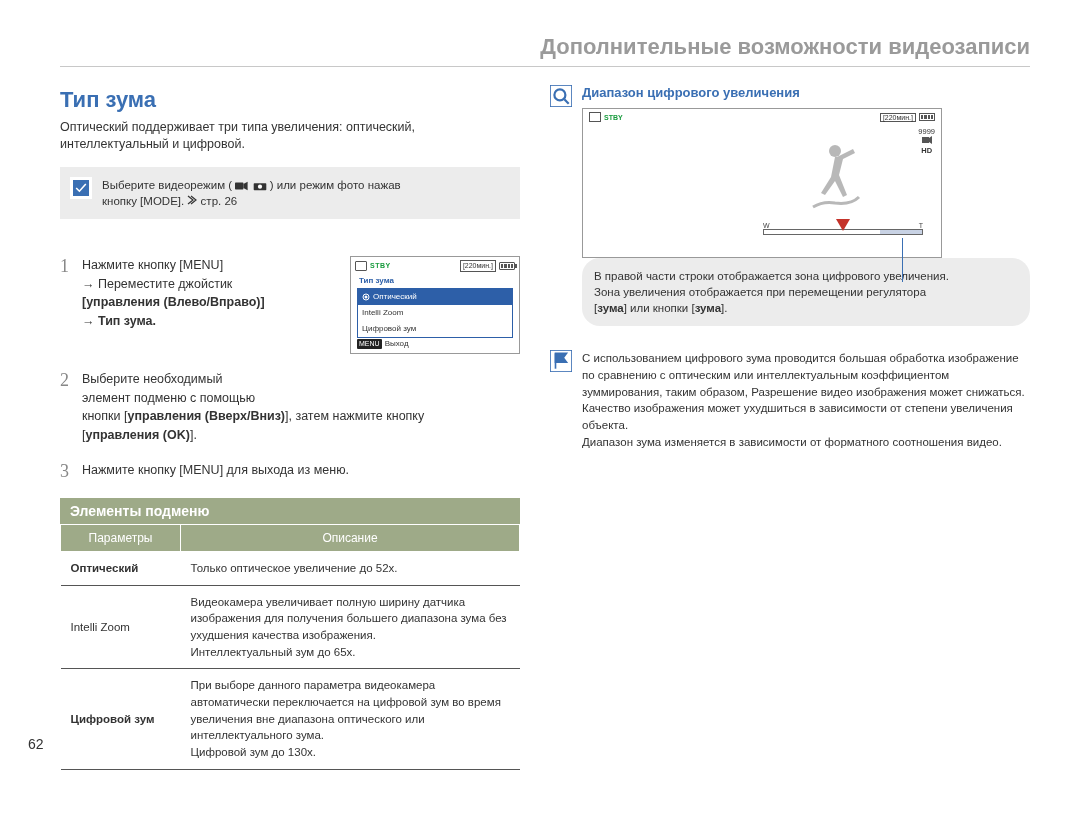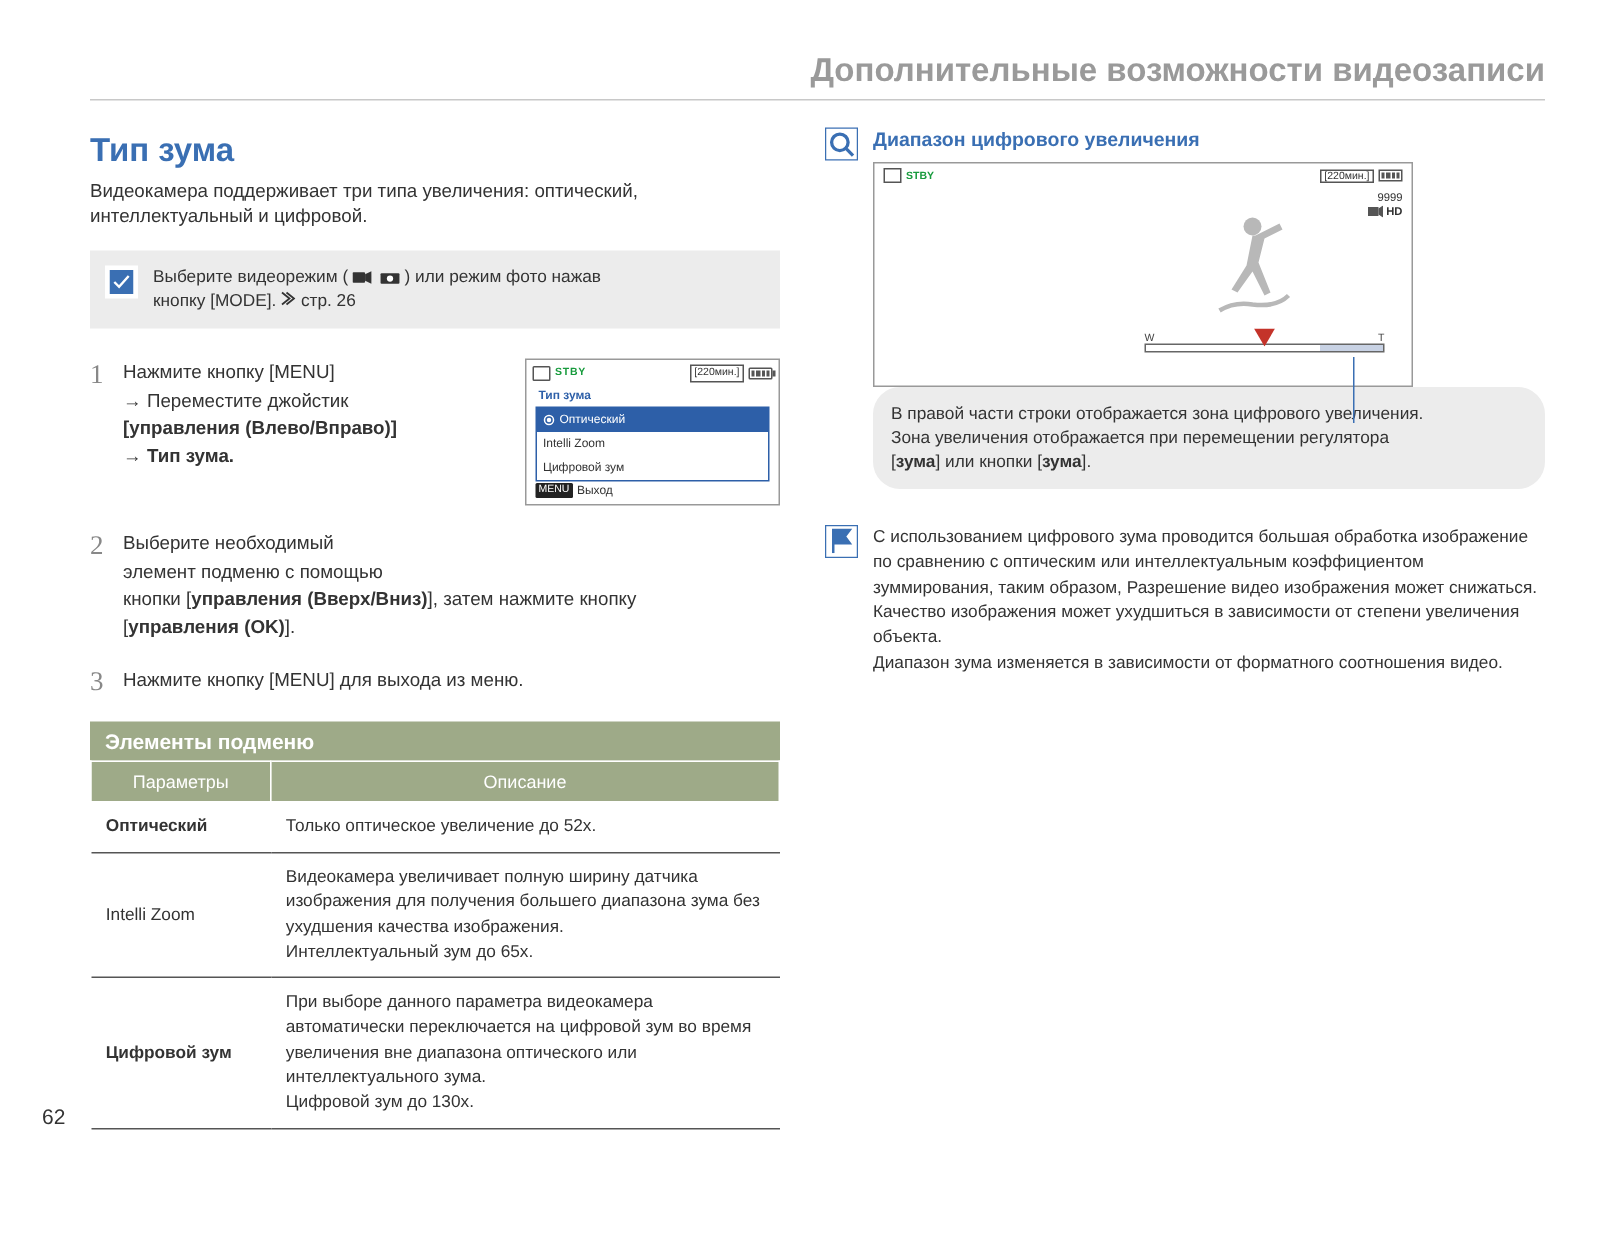--- a/index.html
+++ b/index.html
@@ -31,21 +31,21 @@
   }
   .cols { display:flex; gap:30px; }
   .col-left { width:460px; }
   .col-right { width:480px; }
   .h-blue { font-size:22px; font-weight:bold; color:#3a6fb3; margin:2px 0 6px 0;}
   .para { font-size:12.5px; line-height:1.35; margin-bottom:14px;}
   .mode-callout {
     background:#ececec;
     padding:10px 12px 10px 10px;
     display:flex; align-items:flex-start; gap:10px;
-    margin-bottom:20px;
+    margin-bottom:37px;
     font-size:11.5px; line-height:1.4;
   }
   .mode-icon-box {
     width:22px; height:22px; background:#fff;
     display:flex; align-items:center; justify-content:center;
     flex:0 0 22px;
   }
   .mode-icon-box svg { width:16px; height:16px; }
   .mode-glyph { display:inline-block; width:14px; height:10px; vertical-align:middle; }
   .steps { }
@@ -129,21 +129,21 @@
   <div class="pagenum">62</div>
 
   <div class="header-line">
     <span class="header-title">Дополнительные возможности видеозаписи</span>
   </div>
 
   <div class="cols">
 
     <div class="col-left">
       <div class="h-blue">Тип зума</div>
-      <div class="para">Видеокамера поддерживает три типа увеличения: оптический, интеллектуальный и цифровой.</div>
+      <div class="para">Оптический поддерживает три типа увеличения: оптический, интеллектуальный и цифровой.</div>
 
       <div class="mode-callout">
         <div class="mode-icon-box">
           <svg viewBox="0 0 20 20">
               <rect x="0" y="0" width="20" height="20" fill="#3a6fb3"></rect>
               <polyline points="4,10 8,14 16,5" fill="none" stroke="#fff" stroke-width="2"></polyline>
             </svg>
         </div>
         <div>
           <span>Выберите видеорежим (</span>
@@ -285,21 +285,21 @@
                 <span class="batt" style="width:16px;height:8px;border:1px solid #555;display:inline-flex;padding:1px;gap:1px;">
                     <span style="width:3px;background:#555;"></span>
                     <span style="width:3px;background:#555;"></span>
                     <span style="width:3px;background:#555;"></span>
                     <span style="width:3px;background:#555;"></span>
                   </span>
               </span>
             </div>
             <div class="right-stats">
               <div>9999</div>
-              <div style="display:flex;align-items:center;gap:2px;justify-content:flex-start;">
+              <div style="display:flex;align-items:center;gap:2px;justify-content:flex-start;flex-direction:column;">
                 <svg width="10" height="8" viewBox="0 0 10 8">
                     <rect x="0" y="1" width="7" height="6" fill="#555"></rect>
                     <polygon points="7,2 10,0 10,8 7,6" fill="#555"></polygon>
                   </svg>
                 <b>HD</b>
               </div>
             </div>
             <div class="skater">
               <svg viewBox="0 0 70 80">
                 <circle cx="32" cy="10" r="6" fill="#b8b8b8"></circle>

